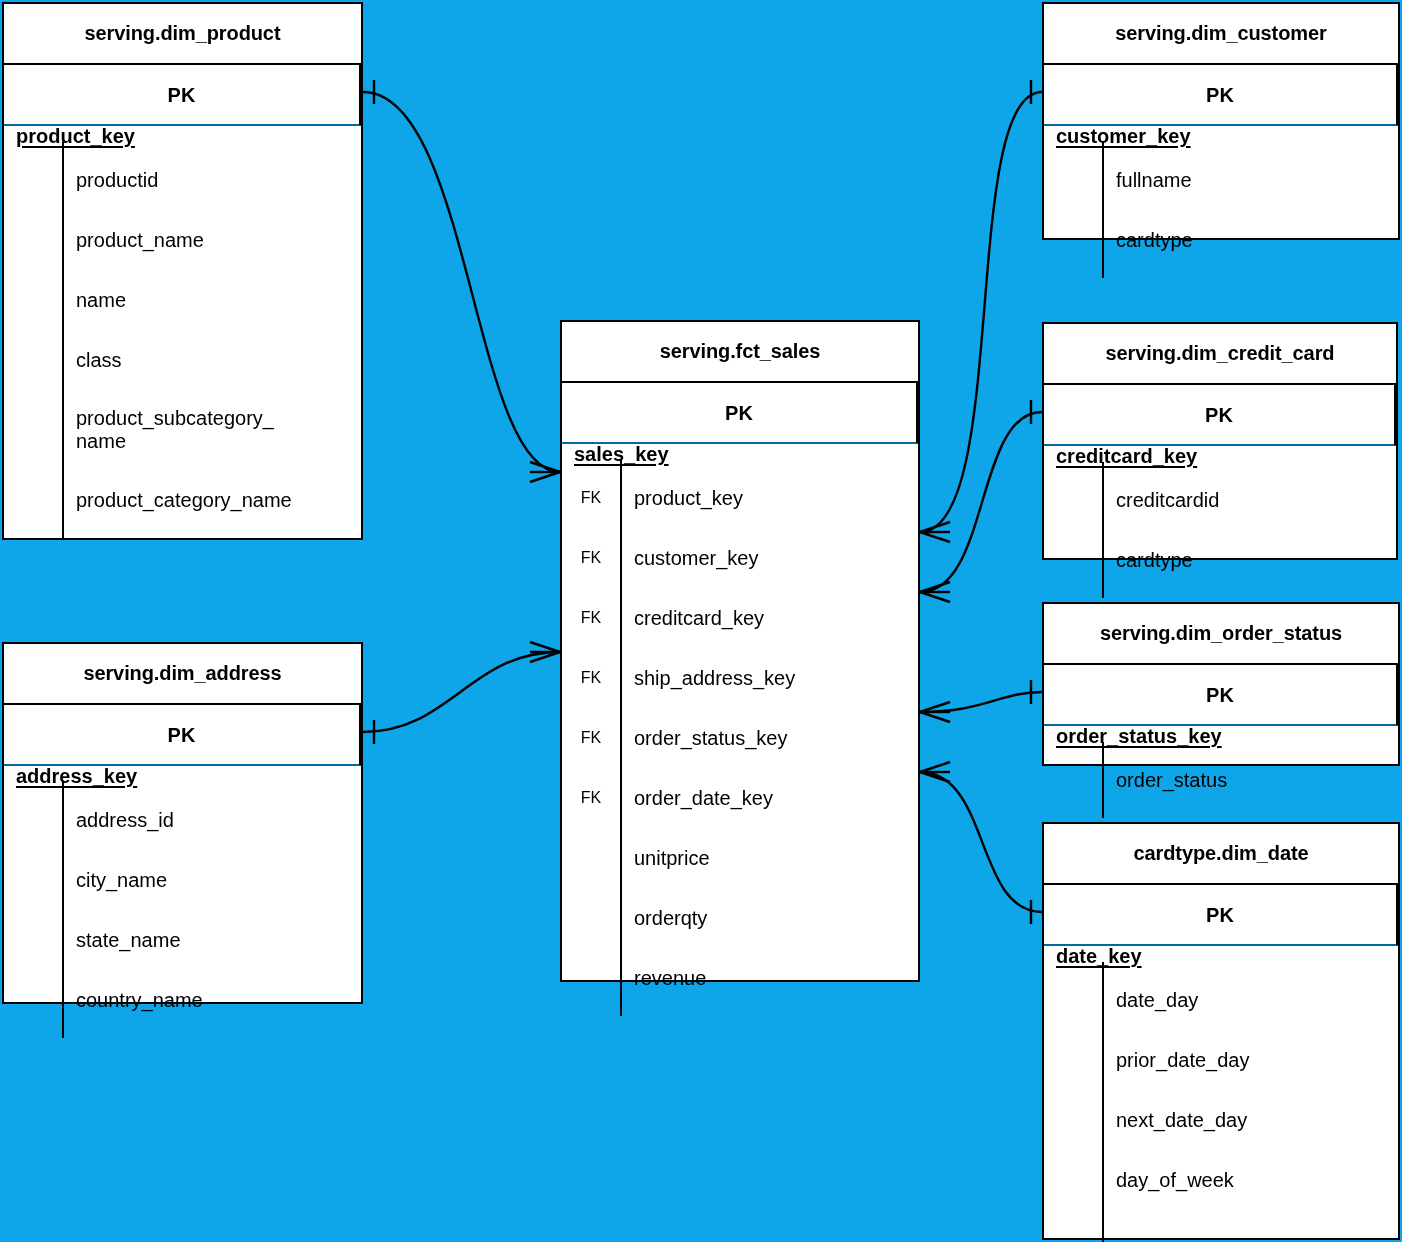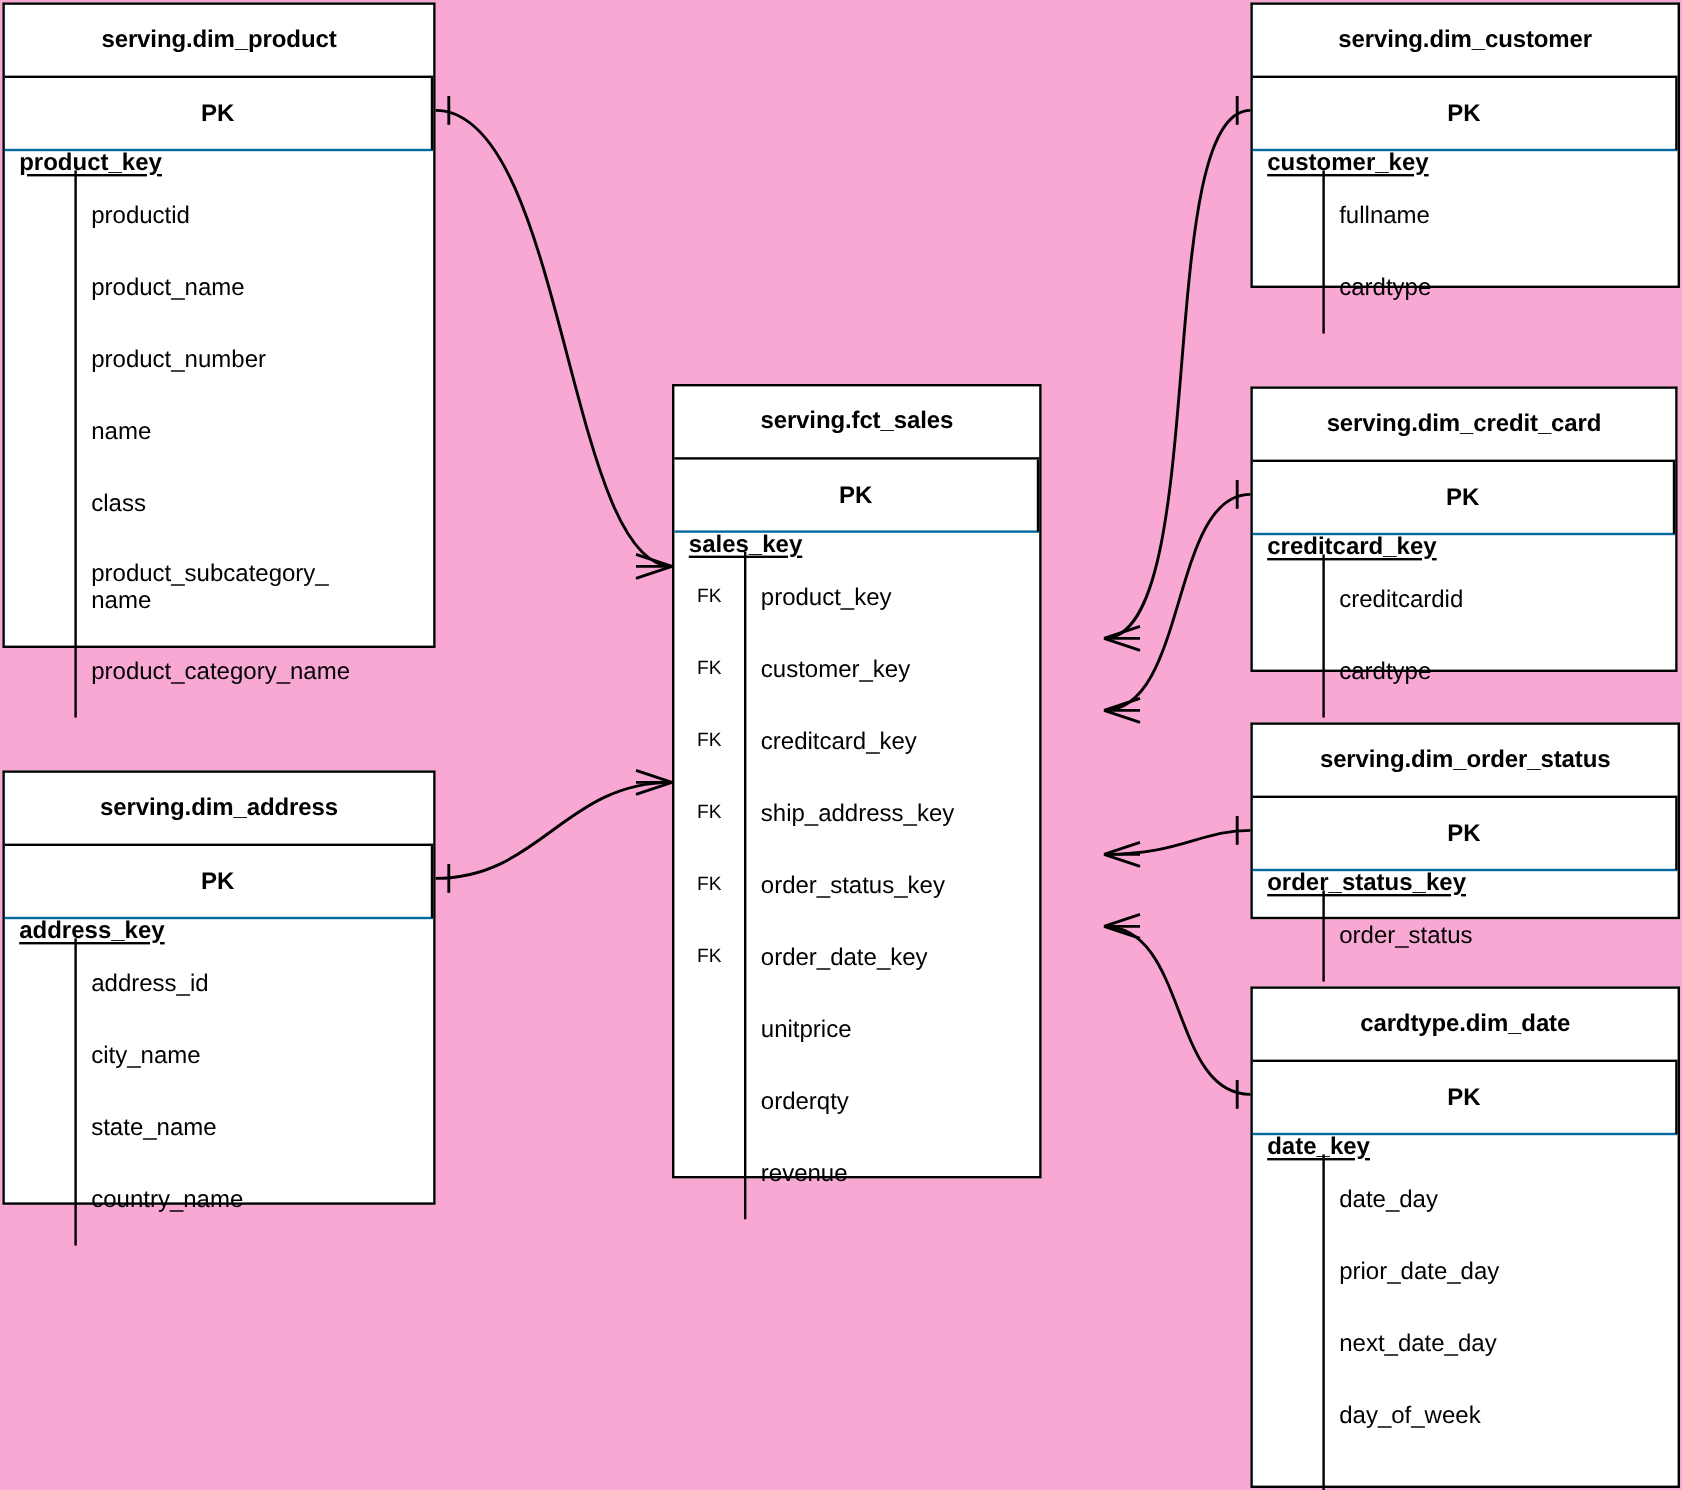--- a/index.html
+++ b/index.html
@@ -5,21 +5,21 @@
 <style>
   html, body {
     margin: 0;
     padding: 0;
     background: #ffffff;
   }
   #canvas {
     position: relative;
     width: 1402px;
     height: 1242px;
-    background: #f9a8d4;
+    background: #0ea5e9;
     font-family: "Liberation Sans", sans-serif;
     color: #000000;
     overflow: hidden;
   }
   .entity {
     position: absolute;
     box-sizing: border-box;
     border: 2px solid #000000;
     background: #ffffff;
   }
@@ -129,21 +129,20 @@
       <div class="namecol">
         <span class="pk-name">product_key</span>
       </div>
     </div>
     <div class="attr-block">
       <div class="keycol"></div>
       <div class="namecol">
         <div class="spacer-top"></div>
         <div class="attr-row">productid</div>
         <div class="attr-row">product_name</div>
-        <div class="attr-row">product_number</div>
         <div class="attr-row">name</div>
         <div class="attr-row">class</div>
         <div class="attr-row tall">product_subcategory_
 name</div>
         <div class="attr-row">product_category_name</div>
         <div class="spacer-bottom"></div>
       </div>
     </div>
   </div>
 
@@ -161,21 +160,21 @@
         <div class="spacer-top"></div>
         <div class="attr-row">address_id</div>
         <div class="attr-row">city_name</div>
         <div class="attr-row">state_name</div>
         <div class="attr-row">country_name</div>
         <div class="spacer-bottom"></div>
       </div>
     </div>
   </div>
 
-  <div class="entity" style="left:560px; top:320px; width:308px; height:662px;">
+  <div class="entity" style="left:560px; top:320px; width:360px; height:662px;">
     <div class="entity-title">serving.fct_sales</div>
     <div class="pk-row">
       <div class="keycol">PK</div>
       <div class="namecol">
         <span class="pk-name">sales_key</span>
       </div>
     </div>
     <div class="attr-block">
       <div class="keycol">
         <div class="spacer-top"></div>

